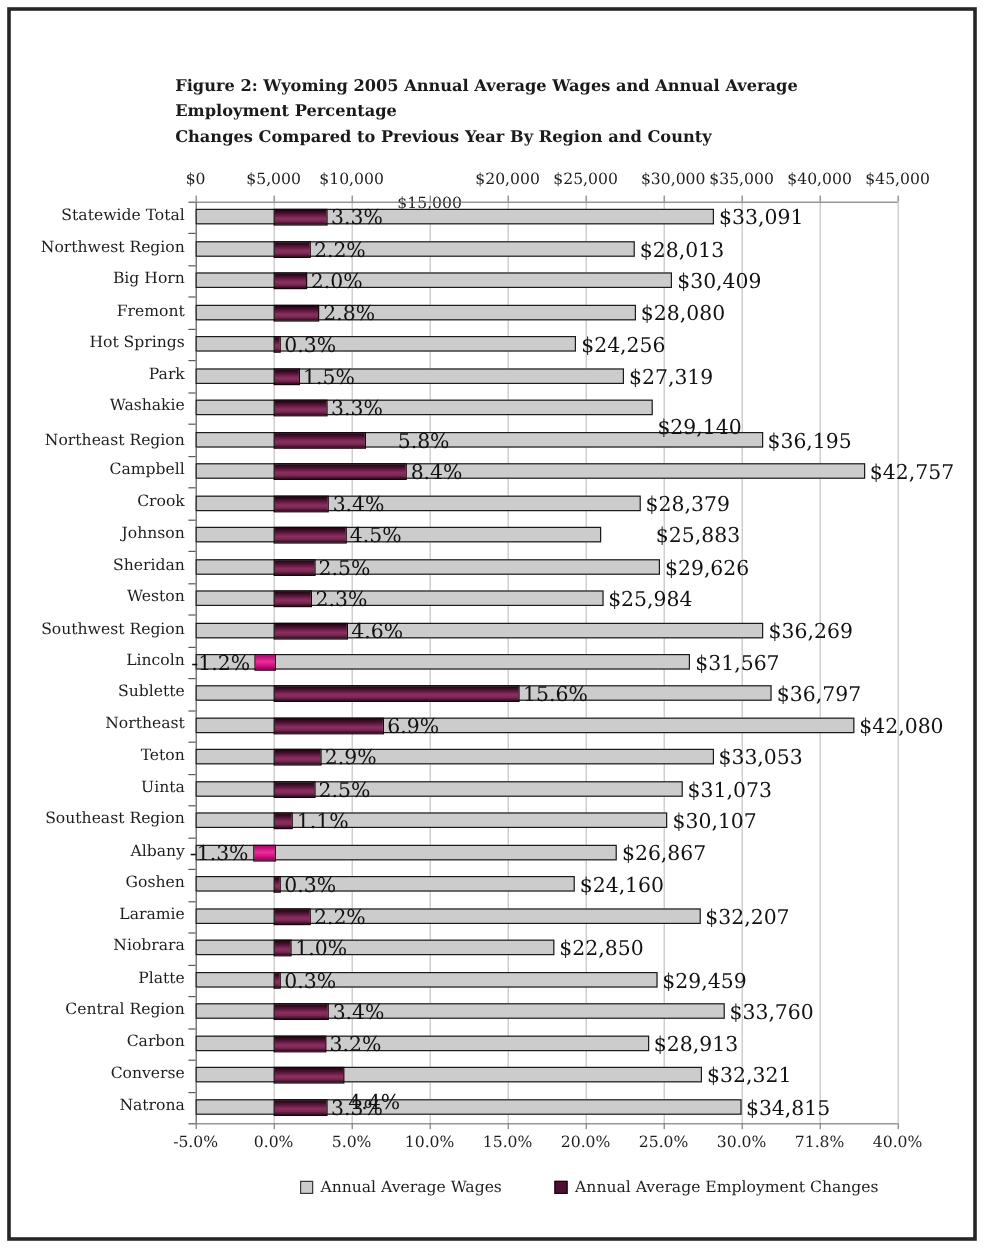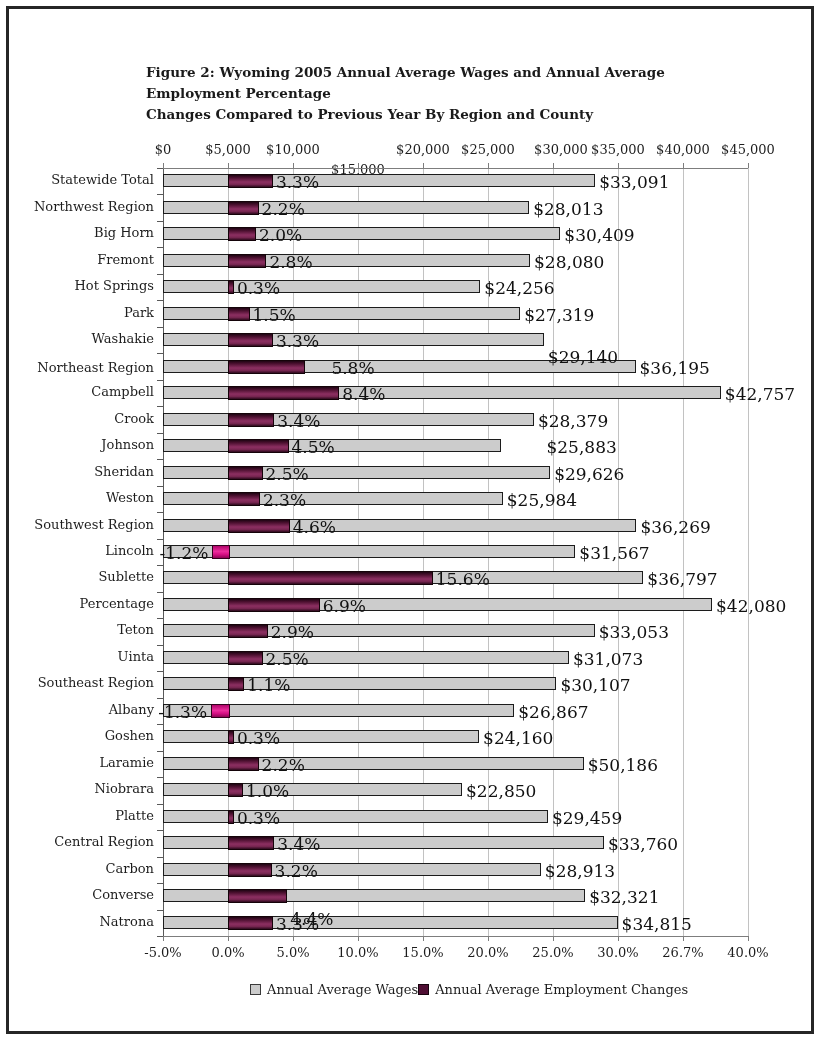--- a/index.html
+++ b/index.html
@@ -40,21 +40,21 @@
     border:1px solid #140309;box-sizing:content-box;
   }
   .emp-bar.negative{
     background:linear-gradient(180deg,#b1056b 0%,#ec2d9c 45%,#d60f84 70%,#8c0453 100%);
     border:1px solid #30001c;
   }
   .val-label{
     position:absolute;font-size:17px;color:#111;white-space:nowrap;z-index:4;
   }
   .legend{
-    position:absolute;left:250px;top:982px;display:flex;align-items:center;
+    position:absolute;left:250px;top:982px;display:flex;gap:44px;align-items:center;
   }
   .legend-item{display:flex;align-items:center;gap:6px;}
   .swatch{width:11px;height:11px;box-sizing:border-box;}
   .swatch.wages{background:#cccccc;border:1.5px solid #3a3a3a;}
   .swatch.emp{background:#4f0e33;border:1px solid #17030e;}
   .legend-label{font-size:13px;color:#1d1d1d;white-space:nowrap;}
 </style>
 </head>
 <body>
 
@@ -104,21 +104,21 @@
       <div class="axis-label" style="left: 511px; top: 945px;">25.0%</div>
       <div class="gridline" style="left: 618px; top: 168px; height: 768px;"></div>
       <div class="tick-v" style="left: 618px; top: 163px;"></div>
       <div class="tick-v" style="left: 618px; top: 936px;"></div>
       <div class="axis-label" style="left: 576px; top: 142px;">$35,000</div>
       <div class="axis-label" style="left: 576px; top: 945px;">30.0%</div>
       <div class="gridline" style="left: 683px; top: 168px; height: 768px;"></div>
       <div class="tick-v" style="left: 683px; top: 163px;"></div>
       <div class="tick-v" style="left: 683px; top: 936px;"></div>
       <div class="axis-label" style="left: 641px; top: 142px;">$40,000</div>
-      <div class="axis-label" style="left: 641px; top: 945px;">26.7%</div>
+      <div class="axis-label" style="left: 641px; top: 945px;">71.8%</div>
       <div class="gridline" style="left: 748px; top: 168px; height: 768px;"></div>
       <div class="tick-v" style="left: 748px; top: 163px;"></div>
       <div class="tick-v" style="left: 748px; top: 936px;"></div>
       <div class="axis-label" style="left: 706px; top: 142px;">$45,000</div>
       <div class="axis-label" style="left: 706px; top: 945px;">40.0%</div>
       <div class="axis-line-h" style="left: 163px; top: 168px; width: 585px;"></div>
       <div class="axis-line-h" style="left: 163px; top: 936px; width: 585px;"></div>
       <div class="tick-h" style="left: 157px; top: 168px;"></div>
       <div class="tick-h" style="left: 157px; top: 194.483px;"></div>
       <div class="tick-h" style="left: 157px; top: 220.966px;"></div>
@@ -222,21 +222,21 @@
       <div class="cat-label" style="top: 543px;">Lincoln</div>
       <div class="wage-bar" style="left: 163px; top: 545px; width: 410.371px;"></div>
       <div class="val-label" style="left: 579.371px; top: 543px;">$31,567</div>
       <div class="emp-bar negative" style="left: 212.4px; top: 545px; width: 15.6px;"></div>
       <div class="val-label" style="top: 543px; left: 208.4px; transform: translateX(-100%);">-1.2%</div>
       <div class="cat-label" style="top: 569.483px;">Sublette</div>
       <div class="wage-bar" style="left: 163px; top: 571.483px; width: 478.361px;"></div>
       <div class="val-label" style="left: 647.361px; top: 569.483px;">$36,797</div>
       <div class="emp-bar" style="left: 228px; top: 571.483px; width: 202.8px;"></div>
       <div class="val-label" style="top: 569.483px; left: 435.8px;">15.6%</div>
-      <div class="cat-label" style="top: 595.966px;">Percentage</div>
+      <div class="cat-label" style="top: 595.966px;">Northeast</div>
       <div class="wage-bar" style="left: 163px; top: 597.966px; width: 547.04px;"></div>
       <div class="val-label" style="left: 716.04px; top: 595.966px;">$42,080</div>
       <div class="emp-bar" style="left: 228px; top: 597.966px; width: 89.7px;"></div>
       <div class="val-label" style="top: 595.966px; left: 322.7px;">6.9%</div>
       <div class="cat-label" style="top: 622.448px;">Teton</div>
       <div class="wage-bar" style="left: 163px; top: 624.448px; width: 429.689px;"></div>
       <div class="val-label" style="left: 598.689px; top: 622.448px;">$33,053</div>
       <div class="emp-bar" style="left: 228px; top: 624.448px; width: 37.7px;"></div>
       <div class="val-label" style="top: 622.448px; left: 270.7px;">2.9%</div>
       <div class="cat-label" style="top: 648.931px;">Uinta</div>
@@ -254,21 +254,21 @@
       <div class="val-label" style="left: 518.271px; top: 701.897px;">$26,867</div>
       <div class="emp-bar negative" style="left: 211.1px; top: 703.897px; width: 16.9px;"></div>
       <div class="val-label" style="top: 701.897px; left: 207.1px; transform: translateX(-100%);">-1.3%</div>
       <div class="cat-label" style="top: 728.379px;">Goshen</div>
       <div class="wage-bar" style="left: 163px; top: 730.379px; width: 314.08px;"></div>
       <div class="val-label" style="left: 483.08px; top: 728.379px;">$24,160</div>
       <div class="emp-bar" style="left: 228px; top: 730.379px; width: 3.9px;"></div>
       <div class="val-label" style="top: 728.379px; left: 236.9px;">0.3%</div>
       <div class="cat-label" style="top: 754.862px;">Laramie</div>
       <div class="wage-bar" style="left: 163px; top: 756.862px; width: 418.691px;"></div>
-      <div class="val-label" style="left: 587.691px; top: 754.862px;">$50,186</div>
+      <div class="val-label" style="left: 587.691px; top: 754.862px;">$32,207</div>
       <div class="emp-bar" style="left: 228px; top: 756.862px; width: 28.6px;"></div>
       <div class="val-label" style="top: 754.862px; left: 261.6px;">2.2%</div>
       <div class="cat-label" style="top: 781.345px;">Niobrara</div>
       <div class="wage-bar" style="left: 163px; top: 783.345px; width: 297.05px;"></div>
       <div class="val-label" style="left: 466.05px; top: 781.345px;">$22,850</div>
       <div class="emp-bar" style="left: 228px; top: 783.345px; width: 13px;"></div>
       <div class="val-label" style="top: 781.345px; left: 246px;">1.0%</div>
       <div class="cat-label" style="top: 807.828px;">Platte</div>
       <div class="wage-bar" style="left: 163px; top: 809.828px; width: 382.967px;"></div>
       <div class="val-label" style="left: 551.967px; top: 807.828px;">$29,459</div>

